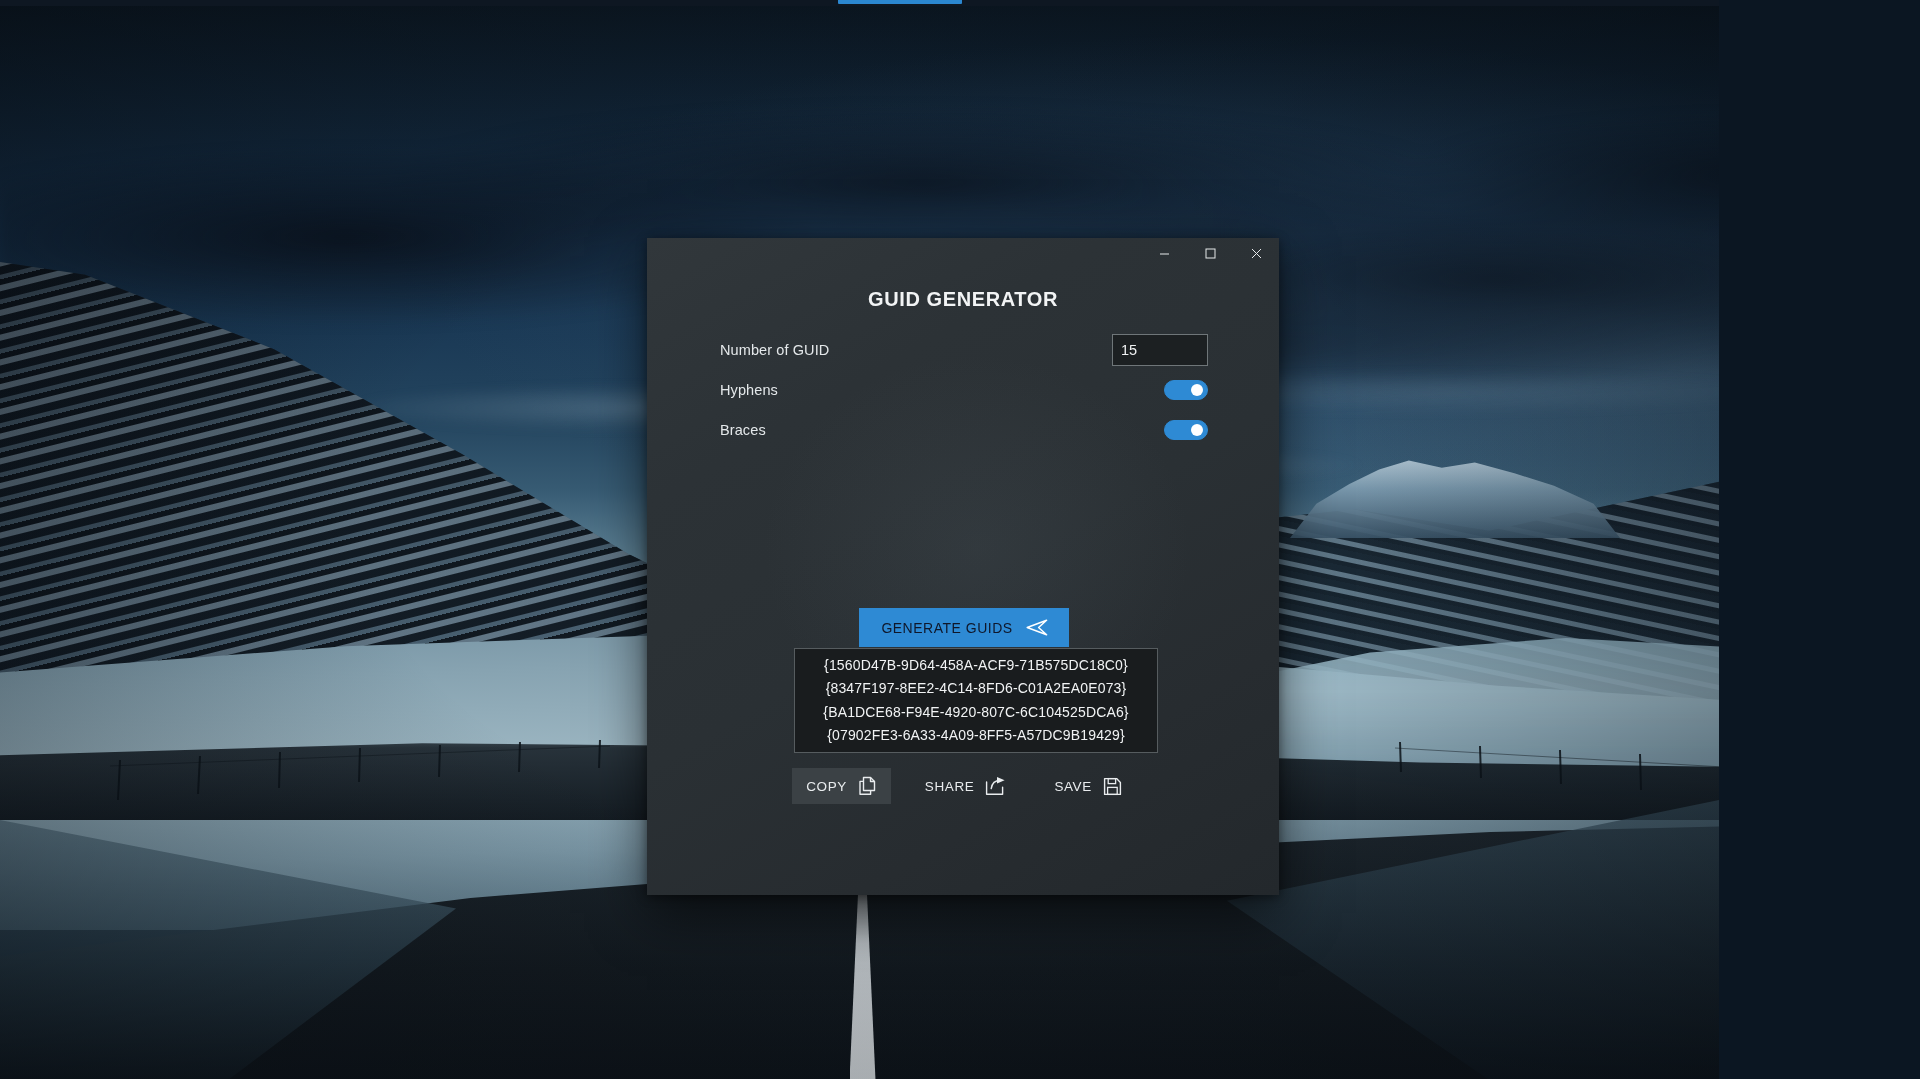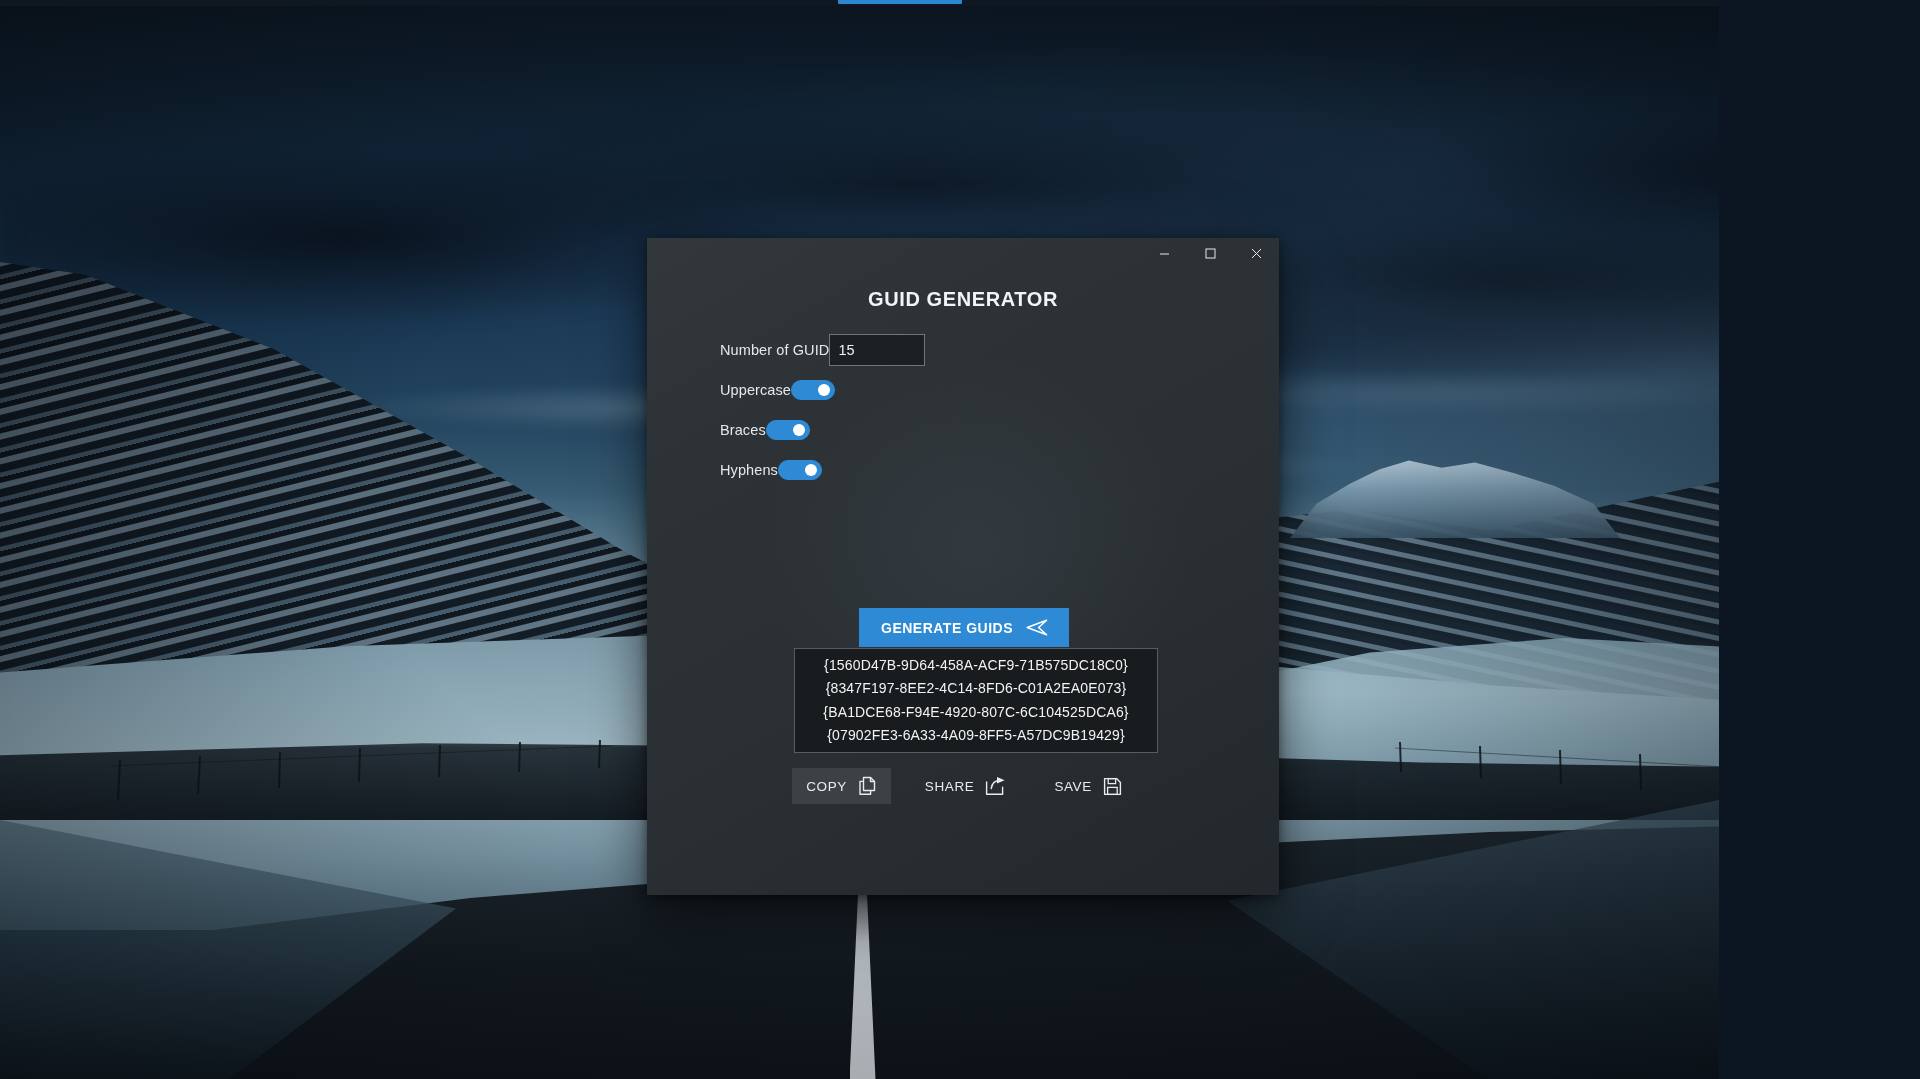--- a/index.html
+++ b/index.html
@@ -239,21 +239,21 @@
   
   .form {
     position: absolute;
     top: 92px;
     left: 73px;
     width: 488px;
   }
   .row {
     display: flex;
     align-items: center;
-    justify-content: flex-start;
+    justify-content: space-between;
     height: 40px;
     margin-bottom: 0;
   }
   .row + .row { margin-top: 0; }
   .row-label {
     color: #e4e8ea;
     font-size: 14.5px;
     letter-spacing: 0.1px;
   }
 
@@ -304,24 +304,24 @@
     top: 278px; left: 0; right: 0;
     display: flex;
     justify-content: center;
   }
   .gen-btn {
     display: flex;
     align-items: center;
     gap: 13px;
     background: #2e8ad4;
     border: none;
-    color: #ffffff;
+    color: #0f172a;
     font-family: "Liberation Sans", sans-serif;
     font-size: 14px;
-    font-weight: bold;
+    font-weight: normal;
     letter-spacing: 0.5px;
     padding: 11px 21px 11px 22px;
     cursor: pointer;
   }
 
   
   .output-box {
     position: absolute;
     top: 318px;
     left: 74px;
@@ -441,36 +441,30 @@
 
     <div class="app-title">GUID GENERATOR</div>
 
     <div class="form">
 
       <div class="row">
         <span class="row-label">Number of GUID</span>
         <input class="num-input" type="text" value="15" style="">
       </div>
 
+
       <div class="row">
-        <span class="row-label">Uppercase</span>
+        <span class="row-label">Hyphens</span>
         <div class="toggle on" role="switch" aria-checked="true">
           <span class="knob"></span>
         </div>
       </div>
 
       <div class="row">
         <span class="row-label">Braces</span>
-        <div class="toggle on" role="switch" aria-checked="true">
-          <span class="knob"></span>
-        </div>
-      </div>
-
-      <div class="row">
-        <span class="row-label">Hyphens</span>
         <div class="toggle on" role="switch" aria-checked="true">
           <span class="knob"></span>
         </div>
       </div>
 
 
       <div class="gen-wrap">
         <button class="gen-btn">
           <span>GENERATE GUIDS</span>
           <svg width="22" height="17" viewBox="0 0 22 17">

